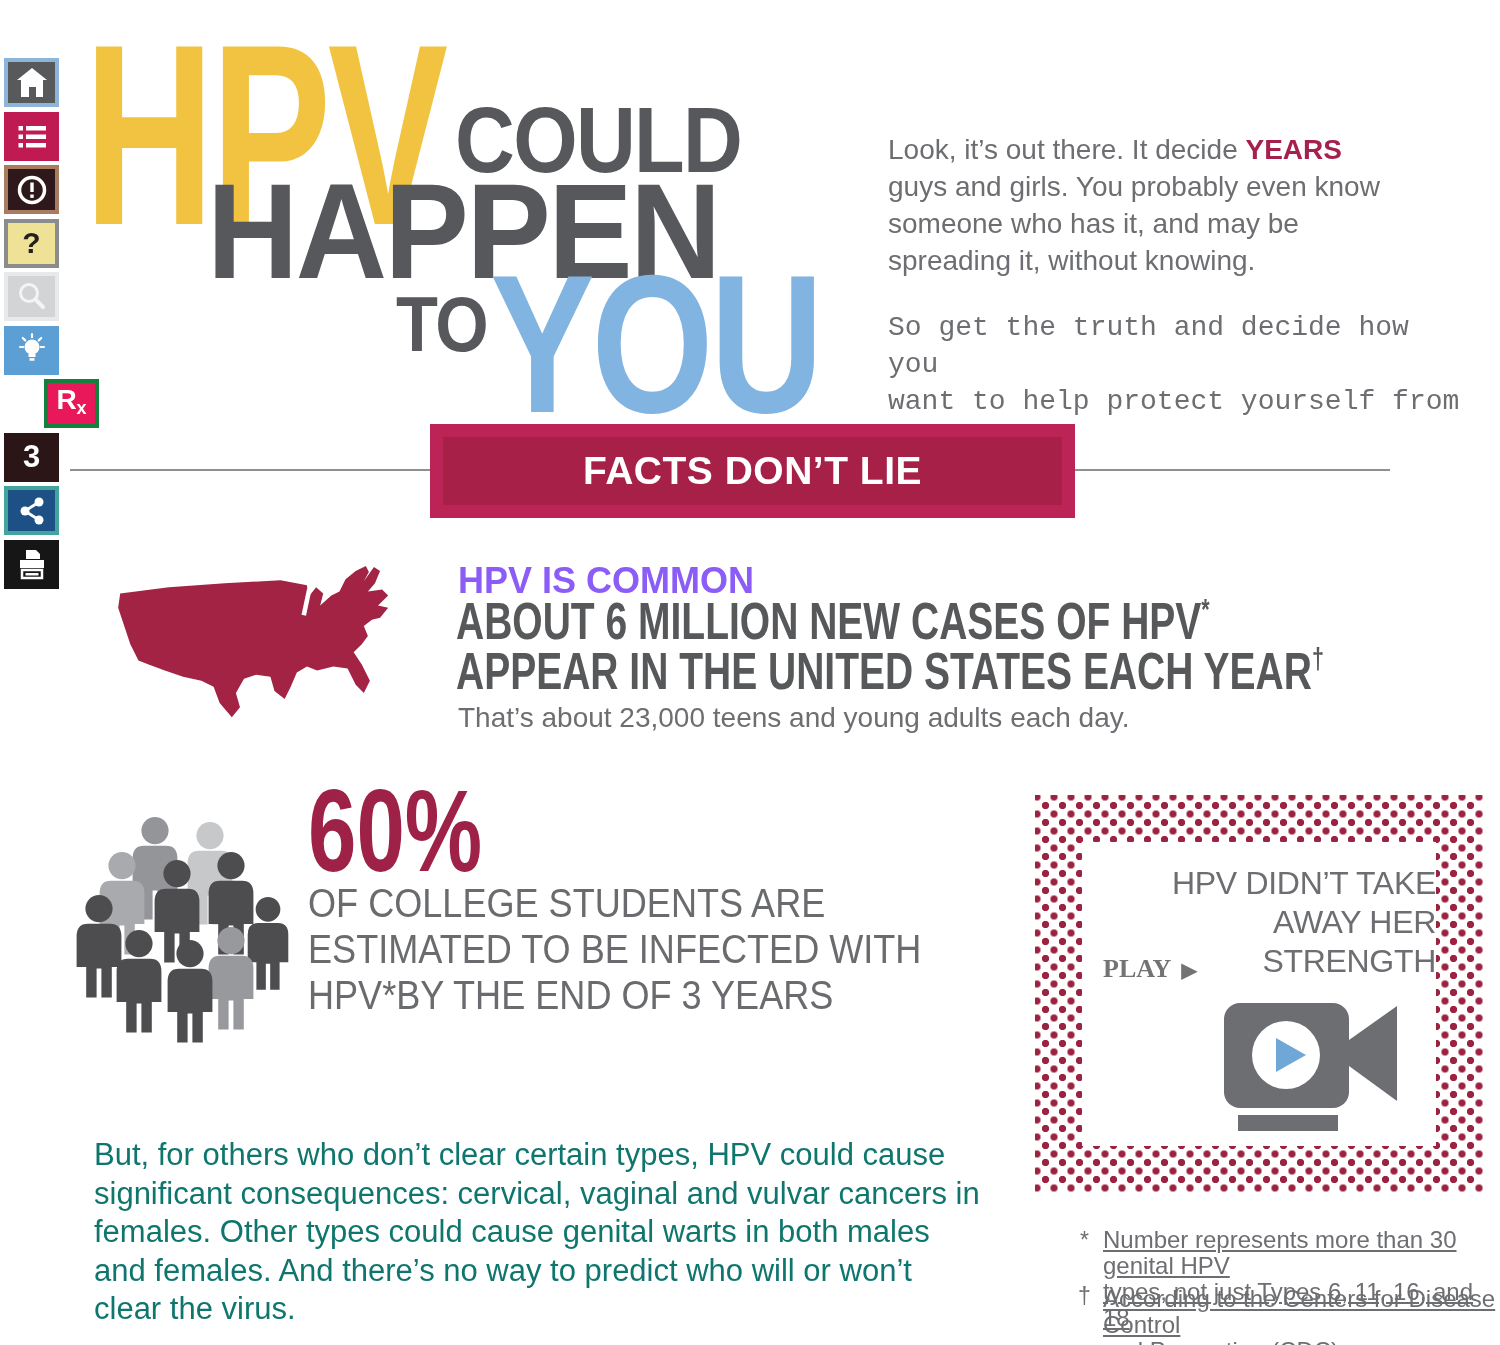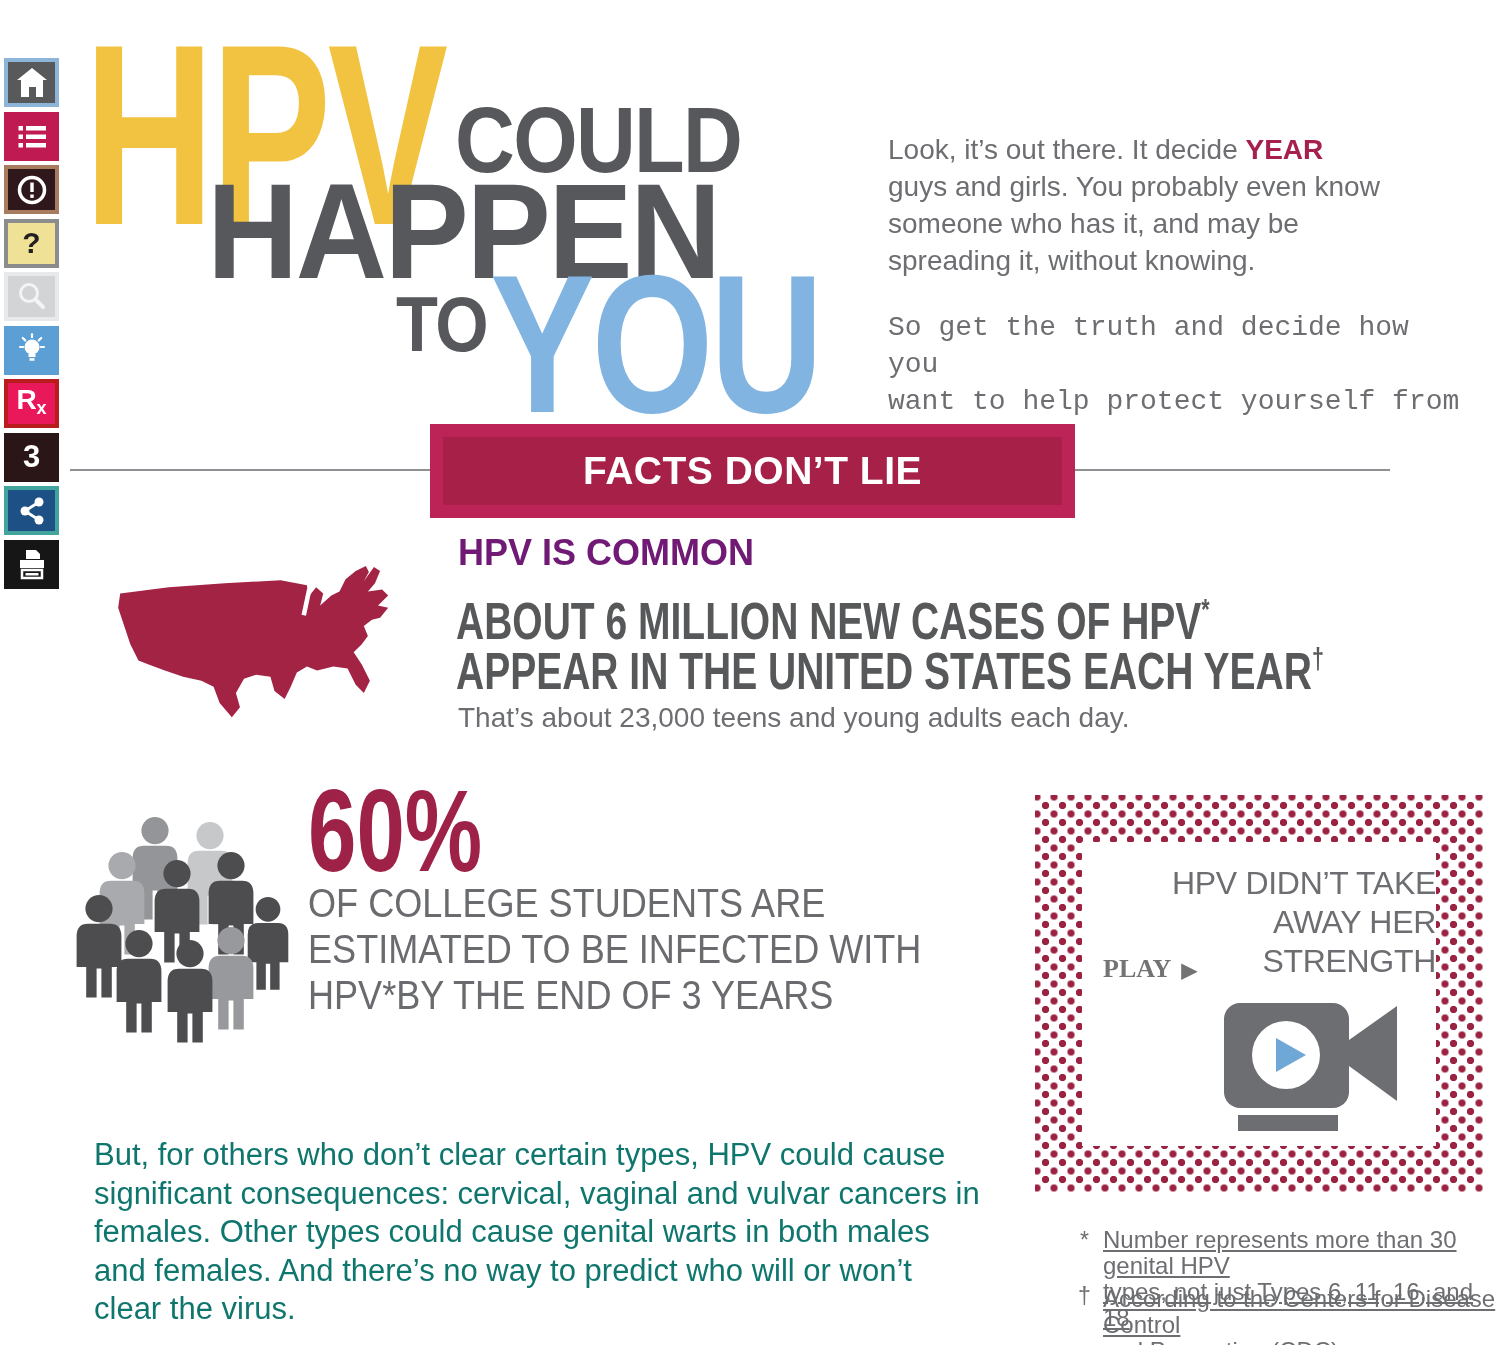--- a/index.html
+++ b/index.html
@@ -27,21 +27,21 @@
 
   
   #divider{left:70px;top:469px;width:1320px;height:2px;background:#8f9093;}
   #banner{left:430px;top:424px;width:645px;height:94px;background:#bc2457;z-index:2;}
   #banner .inner{position:absolute;left:13px;top:13px;right:13px;bottom:13px;background:#a62048;
                  display:flex;align-items:center;justify-content:center;}
   #banner .label{color:#ffffff;font-weight:700;font-size:39px;letter-spacing:0.5px;}
 
   
   #map-svg{left:108px;top:562px;}
-  #common-heading{left:458px;top:532px;font-size:36px;font-weight:700;color:#701a75;}
+  #common-heading{left:458px;top:560px;font-size:36px;font-weight:700;color:#8b5cf6;}
   .common-line{position:absolute;left:456px;font-size:52px;font-weight:700;color:#57585a;line-height:1;
                transform:scaleX(0.75);transform-origin:left top;white-space:nowrap;}
   #common-line1{top:595px;}
   #common-line2{top:645px;}
   .common-line sup{font-size:55%;vertical-align:20px;}
   #common-sub{left:458px;top:702px;font-size:28px;color:#6d6e71;}
 
   
   #stat60-value{left:308px;top:773px;font-size:116px;font-weight:700;color:#9e2148;line-height:1;
                 transform:scaleX(0.75);transform-origin:left top;}
@@ -128,21 +128,21 @@
             <g stroke="#ffffff" stroke-width="2.2" stroke-linecap="round">
               <line x1="20" y1="4" x2="20" y2="7.2"></line>
               <line x1="8" y1="17" x2="11.2" y2="17"></line>
               <line x1="28.8" y1="17" x2="32" y2="17"></line>
               <line x1="10.8" y1="8" x2="13.2" y2="10.4"></line>
               <line x1="26.8" y1="10.4" x2="29.2" y2="8"></line>
             </g>
           </svg>
         </div>
       </div>
-      <div class="tile" style="top: 379px; background: #b91c1c;">
+      <div class="tile" style="top: 379px; background: #15803d; margin-left: 40px;">
         <div class="tile-in" style="background: rgb(232, 24, 91);">
           <span style="color:#ffffff;font-weight:700;font-size:28px;line-height:40px">R<span style="font-size:18px;vertical-align:-5px">x</span></span>
         </div>
       </div>
       <div class="tile" style="top: 432.5px; background: rgb(42, 21, 23);">
         <div class="tile-in" style="background: rgb(42, 21, 23);">
           <span style="color:#ffffff;font-weight:700;font-size:31px;line-height:40px">3</span>
         </div>
       </div>
       <div class="tile" style="top: 486px; background: rgb(67, 164, 158);">
@@ -171,21 +171,21 @@
     </div>
 
   <div class="title-word" id="t-hpv">HPV</div>
   <div class="title-word" id="t-could">COULD</div>
   <div class="title-word" id="t-happen">HAPPEN</div>
   <div class="title-word" id="t-to">TO</div>
   <div class="title-word" id="t-you">YOU</div>
 
   <div id="intro" class="abs">
     <div>
-      <span>Look, it’s out there. It decide </span><b class="both">YEAR</b>
+      <span>Look, it’s out there. It decide </span><b class="both">YEARS</b>
       <div class="ml">guys and girls. You probably even know
 someone who has it, and may be
 spreading it, without knowing.</div>
     </div>
     <div class="ml p2">So get the truth and decide how you
 want to help protect yourself from HPV.</div>
   </div>
 
   <div id="divider" class="abs"></div>
   <div id="banner" class="abs">

